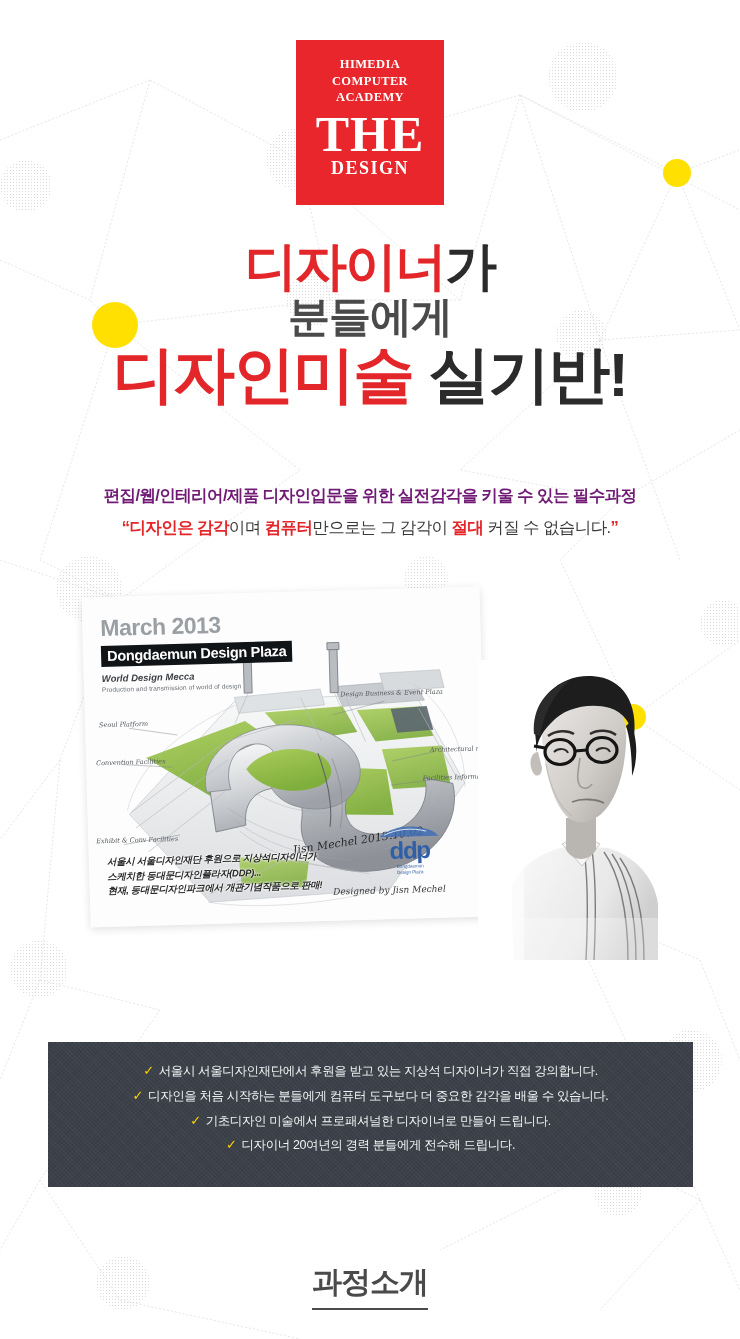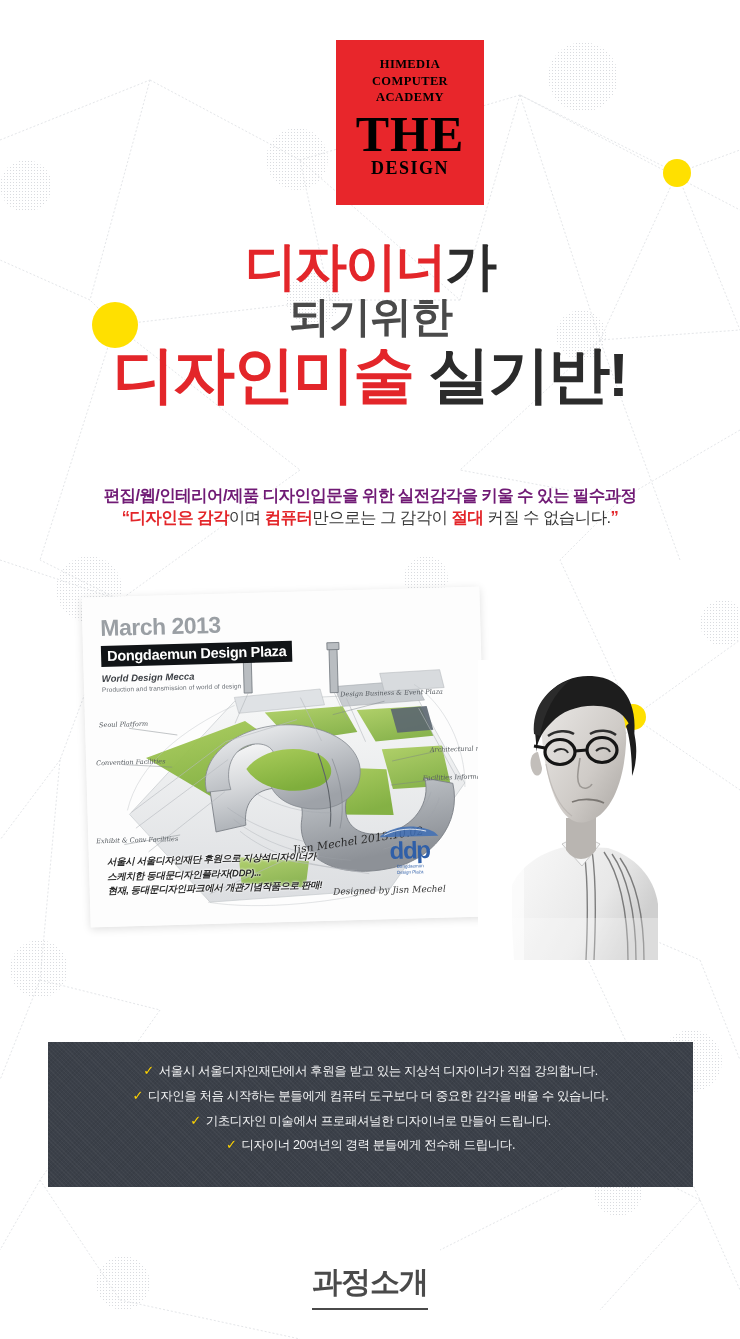--- a/index.html
+++ b/index.html
@@ -44,24 +44,23 @@
 
   
   #logo-block {
     position: absolute;
     left: 296px;
     top: 40px;
     width: 148px;
     height: 165px;
     background: #e8262b;
     z-index: 6;
-    color: #000000;
+    color: #ffffff;
     text-align: center;
     font-family: "Liberation Serif", "DejaVu Serif", serif;
-    margin-left: 40px;
   }
   #logo-sub {
     padding-top: 16px;
     font-size: 12.5px;
     font-weight: bold;
     line-height: 1.32;
     letter-spacing: 0.4px;
   }
   #logo-the {
     font-size: 50px;
@@ -105,20 +104,21 @@
     text-align: center;
     z-index: 5;
   }
   #sub-line1 {
     font-size: 16.5px;
     font-weight: bold;
     color: #701a75;
     letter-spacing: -0.6px;
   }
   #sub-line2 {
+    margin-top: 10px;
     font-size: 16.5px;
     color: #3a3a3a;
     letter-spacing: -0.6px;
   }
   #sub-line2 .red { font-weight: bold; }
 
   
   #poster {
     position: absolute;
     left: 86px;
@@ -373,21 +373,21 @@
       <div>HIMEDIA</div>
       <div>COMPUTER</div>
       <div>ACADEMY</div>
     </div>
     <div id="logo-the">THE</div>
     <div id="logo-design">DESIGN</div>
   </div>
 
   <div id="headline">
     <div class="hl-row" id="hl-row1"><span class="red">디자이너</span><span class="dark">가</span></div>
-    <div class="hl-row" id="hl-row2">되기위한</div>
+    <div class="hl-row" id="hl-row2">분들에게</div>
     <div class="hl-row" id="hl-row3"><span class="red">디자인미술</span><span class="dark"> 실기반!</span></div>
   </div>
 
   <div id="subtitle">
     <div id="sub-line1">편집/웹/인테리어/제품 디자인입문을 위한 실전감각을 키울 수 있는 필수과정</div>
     <div id="sub-line2"><span class="red">“</span><span class="red">디자인은 감각</span><span>이며 </span><span class="red">컴퓨터</span><span>만으로는 그 감각이 </span><span class="red">절대</span><span> 커질 수 없습니다.</span><span class="red">”</span></div>
   </div>
 
   <div id="poster">
 

